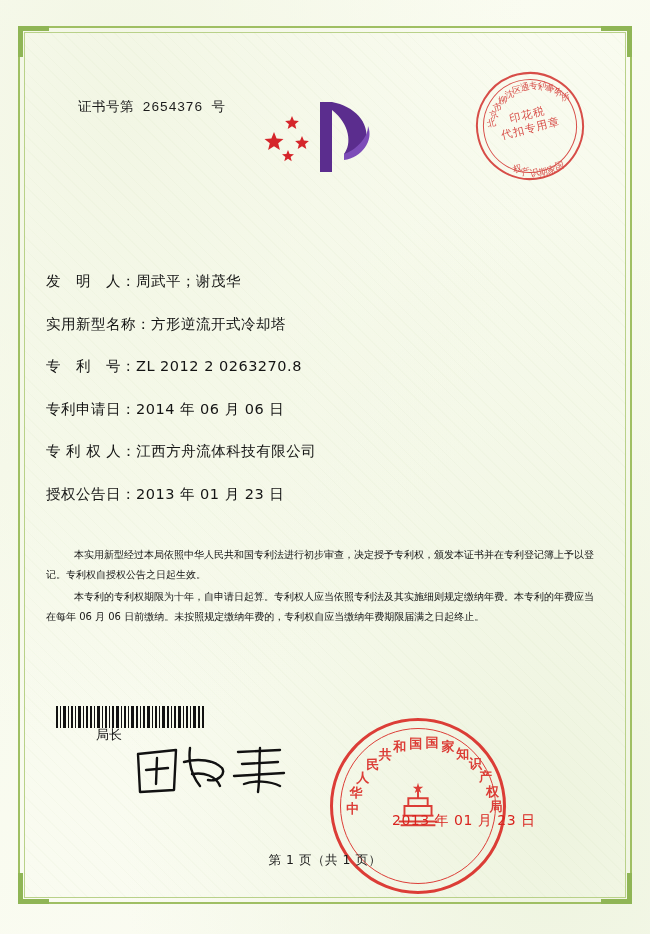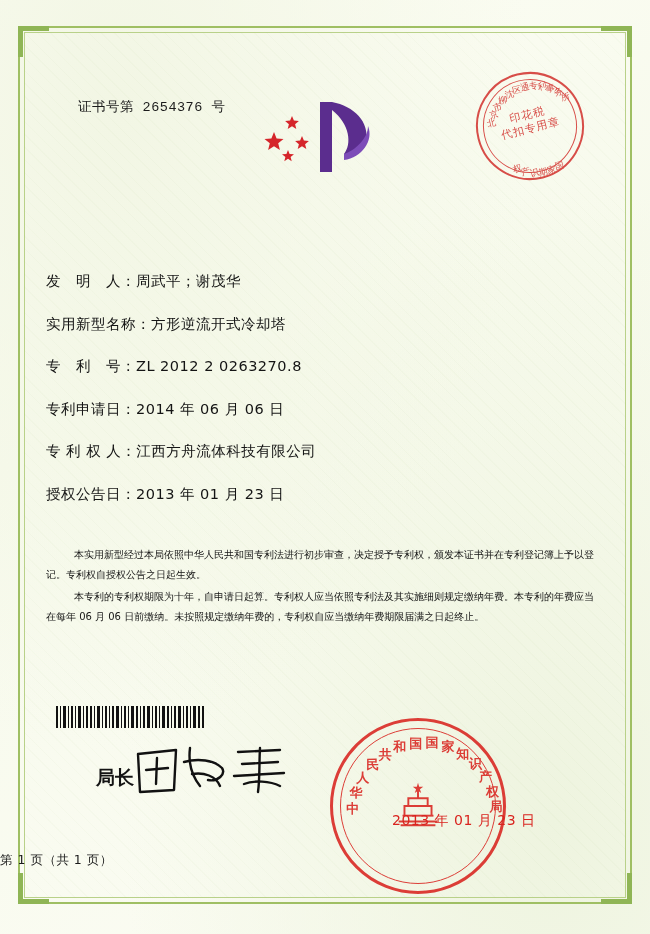--- a/index.html
+++ b/index.html
@@ -192,25 +192,24 @@
     position: absolute;
     top: 0;
     bottom: 0;
     background: #111;
   }
 
   
   .sig-label {
     position: absolute;
     left: 96px;
-    top: 765px;
-    font-size: 19px;
+    top: 726px;
+    font-size: 13px;
     color: #141414;
     font-family: "DejaVu Sans", sans-serif;
-    font-weight: bold;
   }
   .signature {
     position: absolute;
     left: 130px;
     top: 742px;
     width: 160px;
     height: 58px;
     color: #111;
   }
 
@@ -260,20 +259,21 @@
     font-family: "DejaVu Sans", sans-serif;
     letter-spacing: 0.5px;
     z-index: 5;
   }
 
   
   .footer {
     position: absolute;
     left: 0; right: 0;
     top: 852px;
+    text-align: center;
     font-size: 12.5px;
     color: #1a1a1a;
     font-family: "DejaVu Sans", sans-serif;
     letter-spacing: 0.5px;
   }
 </style>
 </head>
 <body>
 
 <div class="page">

